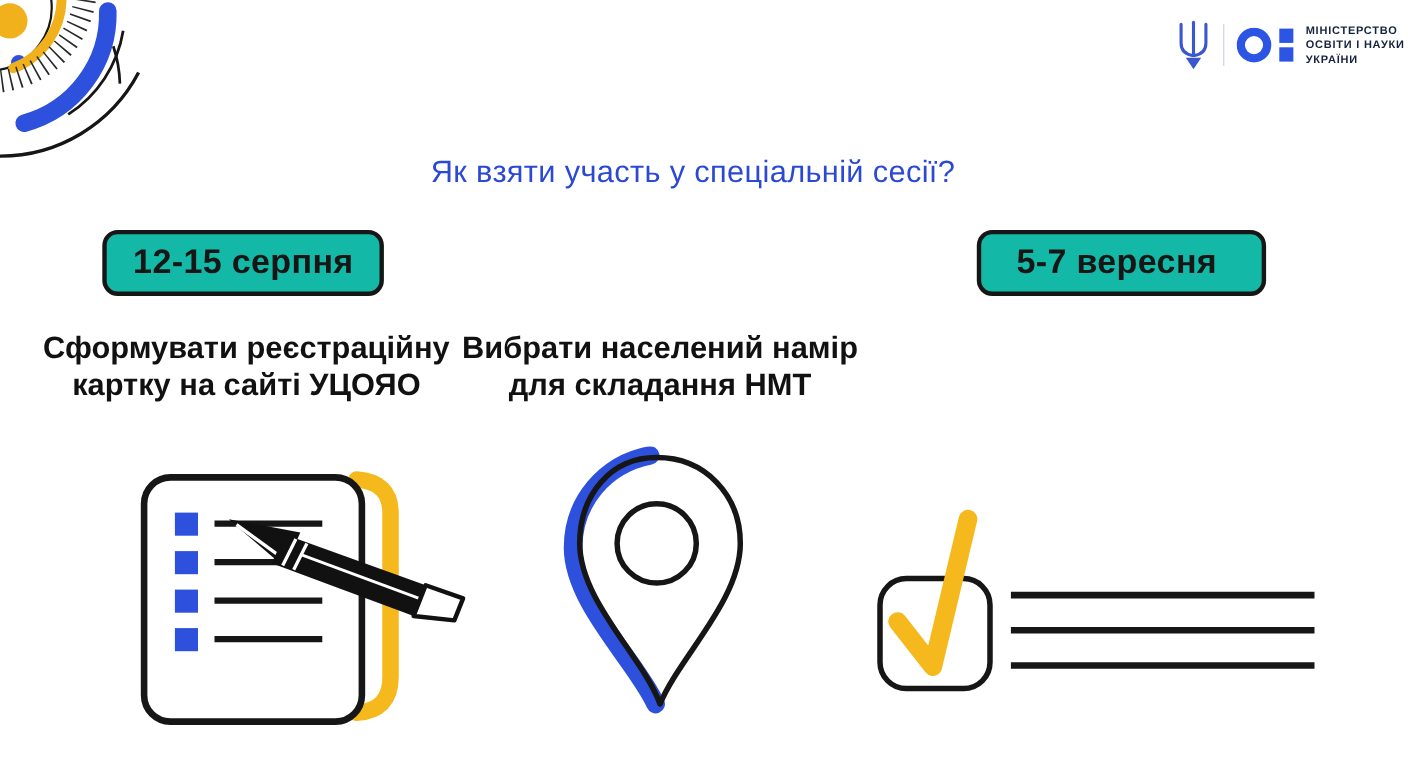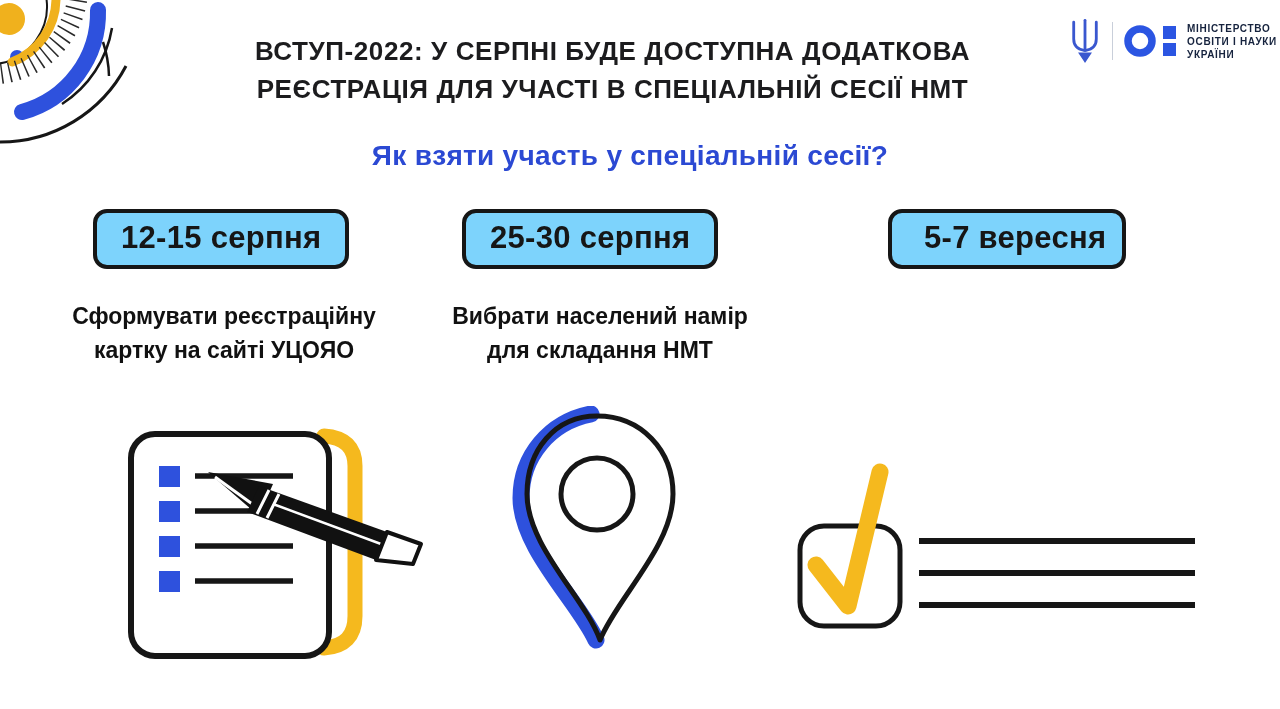--- a/index.html
+++ b/index.html
@@ -8,43 +8,43 @@
     overflow:hidden;font-family:"Liberation Sans", sans-serif;color:#1c1c1e;
   }
   .pre{white-space:pre-line;}
   
   .title{
     position:absolute;top:32px;left:0;width:1225px;text-align:center;
     font-size:26px;font-weight:800;line-height:38px;letter-spacing:.6px;color:#1c1c1e;
   }
   .subtitle{
     position:absolute;top:140px;left:0;width:1260px;text-align:center;
-    font-size:28px;font-weight:700;letter-spacing:.3px;color:#2b49d3;
+    font-size:28px;font-weight:400;letter-spacing:.3px;color:#2b49d3;
   }
   
   .brand{position:absolute;top:18px;right:3px;display:flex;align-items:center;gap:11px;}
   .brand .divider{width:1px;height:38px;background:#c9cfda;}
   .brand .ministry-name{
     font-size:10px;font-weight:700;line-height:13px;letter-spacing:.7px;color:#16233e;
   }
   
   .badge{
-    position:absolute;top:209px;background:#7dd3fc;border:4px solid #161616;border-radius:14px;
+    position:absolute;top:209px;background:#14b8a6;border:4px solid #161616;border-radius:14px;
     padding:7px 24px 9px;font-size:31px;font-weight:800;letter-spacing:.3px;color:#161616;white-space:nowrap;
   }
   .badge::before{
     content:"";position:absolute;z-index:-1;top:-5px;right:-13px;bottom:-7px;left:10px;
     background:#efae1e;border-radius:16px;
   }
   .badge-1{left:93px;}
   .badge-2{left:462px;}
-  .badge-3{left:888px;padding-left:32px;padding-right:16px;}
+  .badge-3{left:888px;padding-left:32px;padding-right:41px;}
   
   .step-text{
-    position:absolute;top:299px;text-align:center;font-size:23px;font-weight:700;
+    position:absolute;top:299px;text-align:center;font-size:28px;font-weight:700;
     line-height:34px;color:#111;
   }
   .step-text-1{left:28px;width:392px;}
   .step-text-2{left:418px;width:364px;}
   .step-text-3{left:778px;width:452px;}
   
   .icon1{position:absolute;left:123px;top:420px;}
   .icon2{position:absolute;left:505px;top:406px;}
   .icon3{position:absolute;left:793px;top:460px;}
   .deco{position:absolute;left:0;top:0;}
@@ -59,22 +59,20 @@
     <circle cx="17" cy="57" r="7" fill="#2e51dd"></circle>
     <path d="M46 -4 A58 58 0 0 1 -4 64" stroke="#161616" stroke-width="2"></path>
     <path d="M56 -2 A68 68 0 0 1 12 62" stroke="#f0b11d" stroke-width="9" stroke-linecap="round"></path>
     <path d="M78 -8 A88 88 0 0 1 0 74" stroke="#2a2a2a" stroke-width="20" stroke-dasharray="1.5 6.5"></path>
     <path d="M98 10 A103 103 0 0 1 22 112" stroke="#2e51dd" stroke-width="16" stroke-linecap="round"></path>
     <path d="M112 28 A112 112 0 0 1 62 104" stroke="#161616" stroke-width="2.5"></path>
     <path d="M0 142 A142 142 0 0 0 126 66" stroke="#161616" stroke-width="3"></path>
     <path d="M103 42 A116 116 0 0 1 109 76" stroke="#161616" stroke-width="2.5"></path>
   </svg>
 
-  <div class="title pre">ВСТУП-2022: У СЕРПНІ БУДЕ ДОСТУПНА ДОДАТКОВА
-РЕЄСТРАЦІЯ ДЛЯ УЧАСТІ В СПЕЦІАЛЬНІЙ СЕСІЇ НМТ</div>
 
   <div class="subtitle">Як взяти участь у спеціальній сесії?</div>
 
   <div class="brand">
     <svg width="32" height="46" viewBox="0 0 34 46" fill="none" stroke="#3a57cf" stroke-width="3" stroke-linecap="round">
       <path d="M5 3 v18 c0 8 5 11 11 12"></path>
       <path d="M29 3 v18 c0 8 -5 11 -11 12"></path>
       <path d="M17 1 v32"></path>
       <path d="M17 45 l-6 -9 h12 z" fill="#3a57cf" stroke-width="1.5"></path>
     </svg>
@@ -103,21 +101,20 @@
     <g>
       <path d="M85 52 L150 64 L136 96 Z" fill="#111111"></path>
       <path d="M92 57 L132 86" stroke="#ffffff" stroke-width="3"></path>
       <path d="M136 66 L264 112 L253 140 L124 92 Z" fill="#111111"></path>
       <path d="M150 84 L258 124" stroke="#ffffff" stroke-width="2.5"></path>
       <path d="M146 70 L134 94 M156 74 L144 98" stroke="#ffffff" stroke-width="3"></path>
       <path d="M264 112 L298 124 L290 144 L253 140 Z" fill="#ffffff" stroke="#111111" stroke-width="4" stroke-linejoin="round"></path>
     </g>
   </svg>
 
-  <div class="badge badge-2">25-30 серпня</div>
   <div class="step-text step-text-2 pre">Вибрати населений намір
 для складання НМТ</div>
   <svg class="icon2" width="200" height="250" viewBox="0 0 200 250" fill="none">
     <path d="M86 8 C45 16 16 50 16 92 C16 142 74 196 91 234" stroke="#2e51dd" stroke-width="17" stroke-linecap="round"></path>
     <path d="M92 10 C136 10 168 44 168 88 C168 140 112 192 95 234 C80 192 22 140 22 88 C22 44 50 10 92 10 Z" stroke="#161616" stroke-width="5" stroke-linejoin="round"></path>
     <circle cx="92" cy="88" r="36" stroke="#161616" stroke-width="5"></circle>
   </svg>
 
   <div class="badge badge-3">5-7 вересня</div>
   <svg class="icon3" width="410" height="175" viewBox="0 0 410 175" fill="none">

